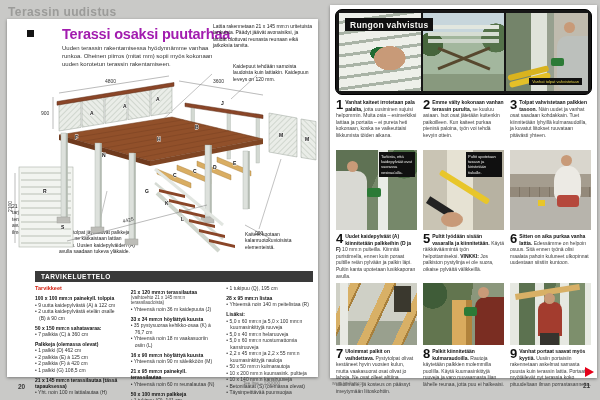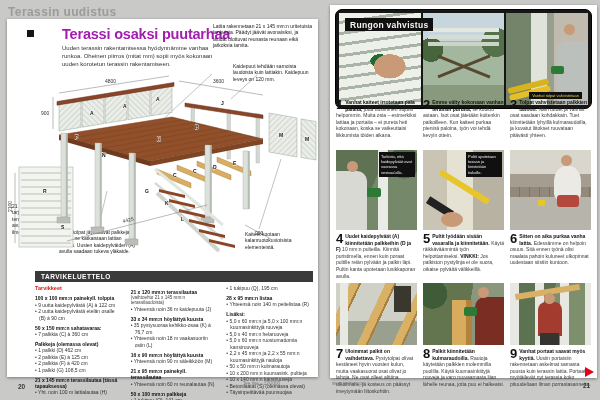--- a/index.html
+++ b/index.html
@@ -27,21 +27,21 @@
   .matbar{position:absolute;left:28px;top:252px;width:278px;height:11px;background:#3a3a3a;color:#fff;
           font-size:6.5px;font-weight:bold;letter-spacing:.5px;line-height:11px;padding-left:6px;box-sizing:border-box}
   #matcols{position:absolute;left:28px;top:266px;width:278px;display:flex;gap:9px}
   .mat-col{width:87px}
   .mat-head{font-weight:bold;font-size:5px;line-height:1.25;margin-top:3.5px;color:#111}
   .mat-head.red{color:#d42313;font-size:5.5px;margin-top:0}
   .mat-note{font-size:4.6px;color:#444;line-height:1.25}
   .mat-item{font-size:5px;line-height:1.3;color:#333;padding-left:4px;text-indent:-4px}
 
   
-  #strip{position:absolute;left:5px;top:4px;width:257px;height:100px;background:#161616;border:1px solid #000;
+  #strip{position:absolute;left:5px;top:4px;width:257px;height:86px;background:#161616;border:1px solid #000;
          border-radius:7px;padding:3px;display:flex;gap:2px;box-sizing:border-box;overflow:hidden}
   .strip-title{position:absolute;left:9px;top:8px;background:#101010;color:#f5f5f2;font-weight:bold;
                font-size:8.5px;padding:1.5px 5px;letter-spacing:.3px;z-index:4}
   .strip-cap{position:absolute;right:6px;bottom:6px;background:#101010;color:#e8d44a;font-size:4px;padding:1px 3px;z-index:4}
   .ph{position:relative;overflow:hidden;flex:1}
   .ph-row{position:absolute;left:6px;width:255px;display:flex;gap:6px}
   #phrow2{top:145px;height:80px}
   #phrow3{top:278px;height:62px}
   .step-row{position:absolute;left:6px;width:256px;display:flex;gap:6px}
   #steps1{top:94px}#steps2{top:228px}#steps3{top:343px}

